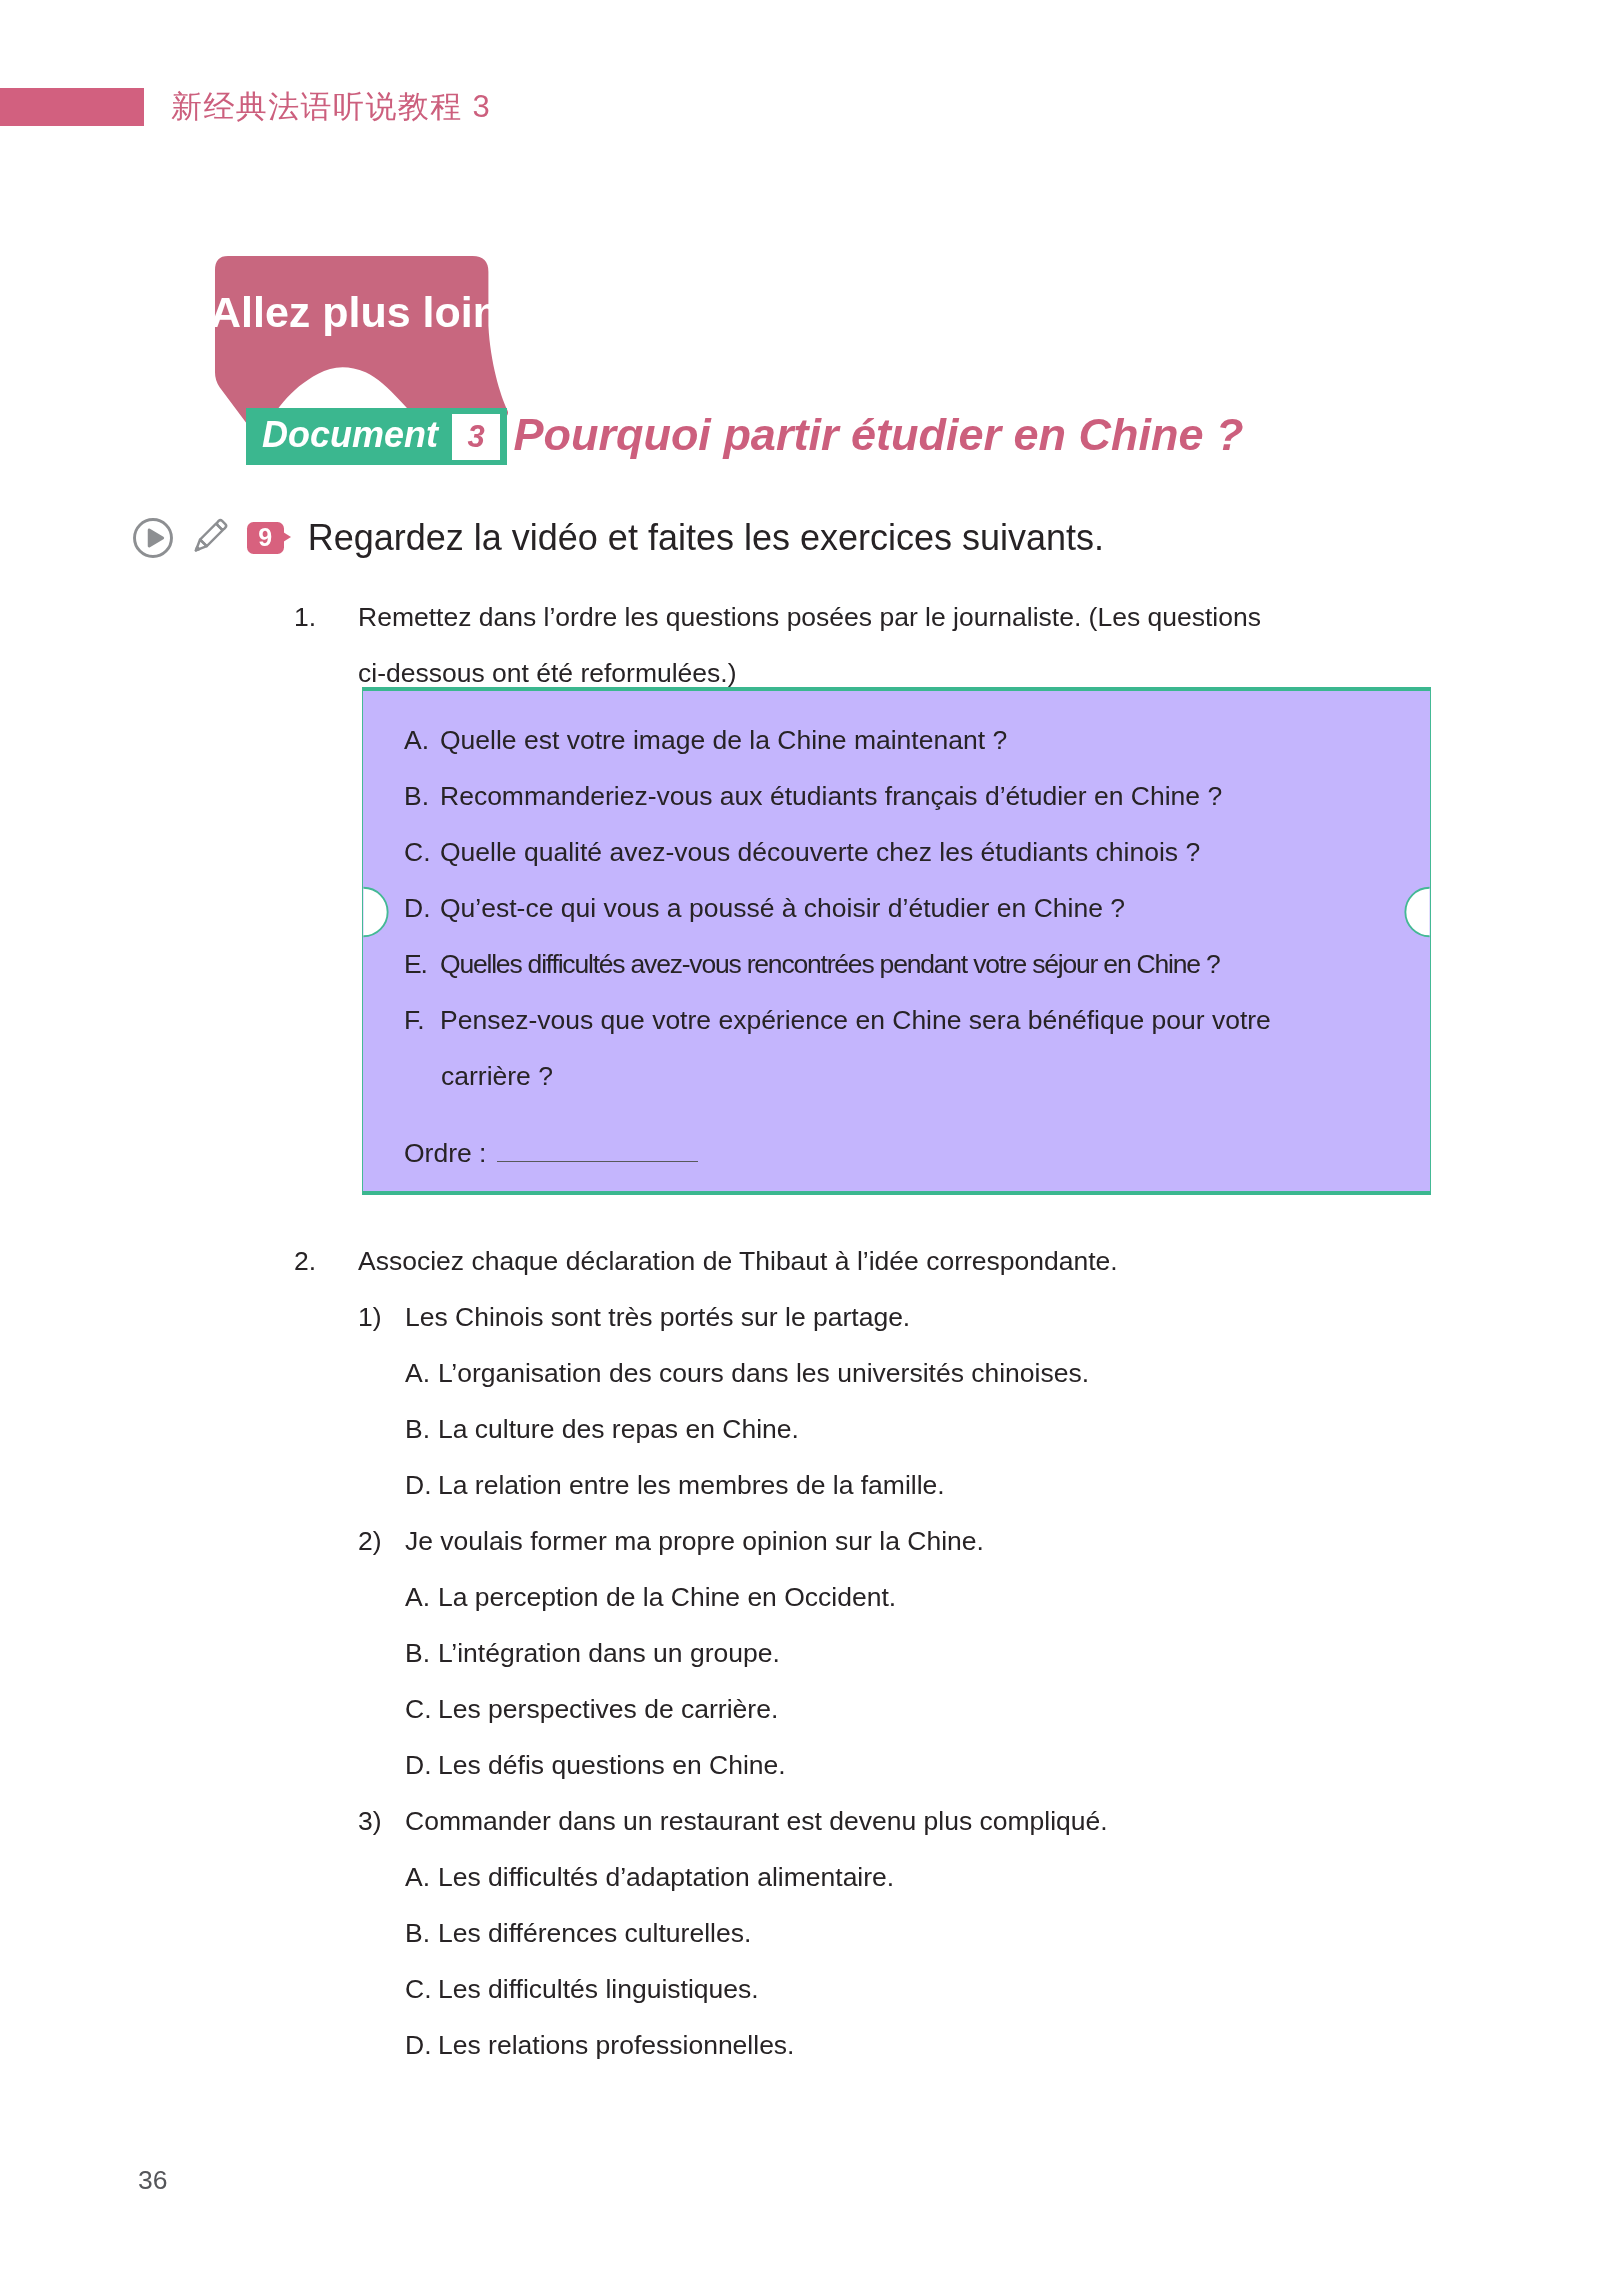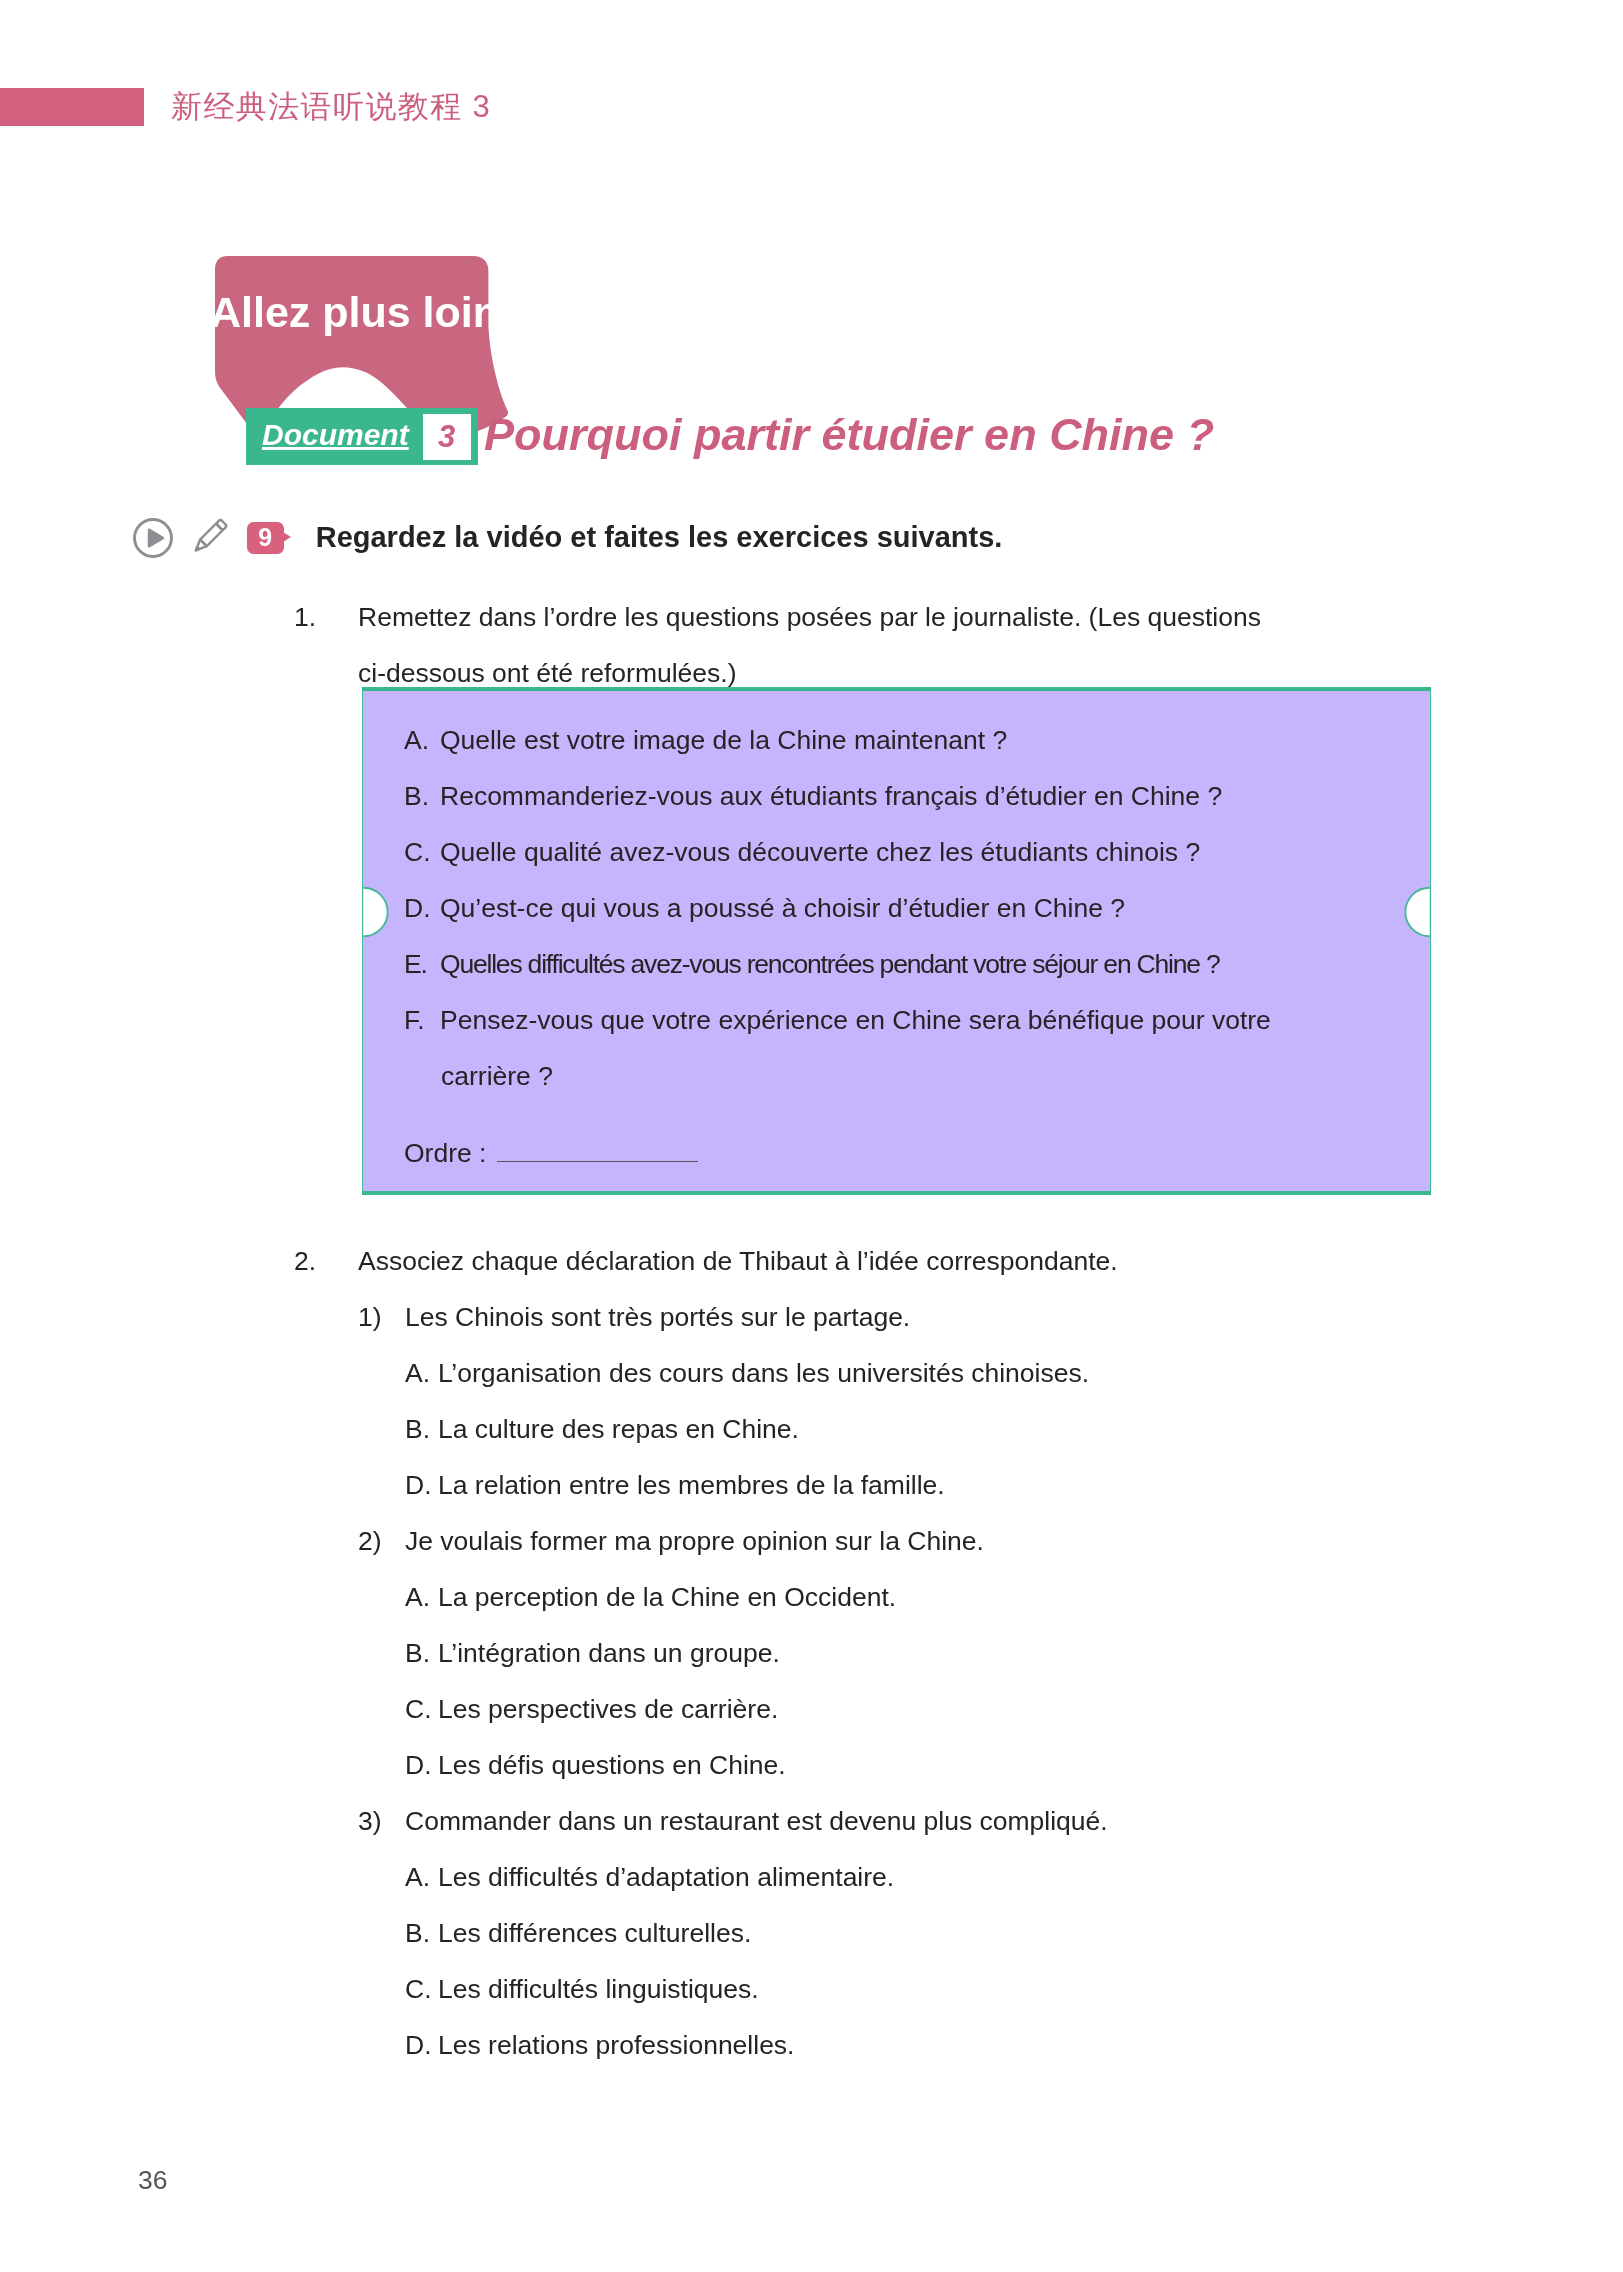--- a/index.html
+++ b/index.html
@@ -45,24 +45,23 @@
     position:absolute; left:246px; top:408px;
     display:flex; align-items:center;
   }
   .doc-label-box {
     display:flex; align-items:center;
     height:57px;
     background:var(--teal,#3bb78f);
     padding:0 7.4px 0 16px;
   }
   .doc-label {
-    font-size:30px; font-weight:bold; font-style:italic;
+    font-size:36px; font-weight:bold; font-style:italic;
     color:#ffffff; padding-right:14px; padding-bottom:2.8px;
     white-space:nowrap;
-    text-decoration:underline;
   }
   .doc-num-box {
     width:48px; height:46px; background:#ffffff;
     display:flex; align-items:center; justify-content:center;
   }
   .doc-num {
     font-size:31px; font-weight:bold; font-style:italic;
     color:var(--pink_text,#cc5f7d);
   }
   .doc-title {
@@ -89,22 +88,22 @@
     font-size:25px; font-weight:bold; color:#ffffff;
   }
   .ex-badge::after {
     content:""; position:absolute; right:-7.4px; top:10.2px;
     width:0; height:0;
     border-left:8.4px solid var(--badge_pink,#d8617e);
     border-top:5.1px solid transparent;
     border-bottom:5.1px solid transparent;
   }
   .ex-instruction {
-    margin-left:32px;
-    font-size:29px; font-weight:bold;
+    margin-left:24px;
+    font-size:36px; font-weight:normal;
     white-space:nowrap;
   }
 
   
   .body-text { font-size:26.5px; line-height:56px; }
 
   .item1-num { position:absolute; left:294px; top:589px; }
   .item1-text { position:absolute; left:358px; top:589px; white-space:nowrap; }
 
   

